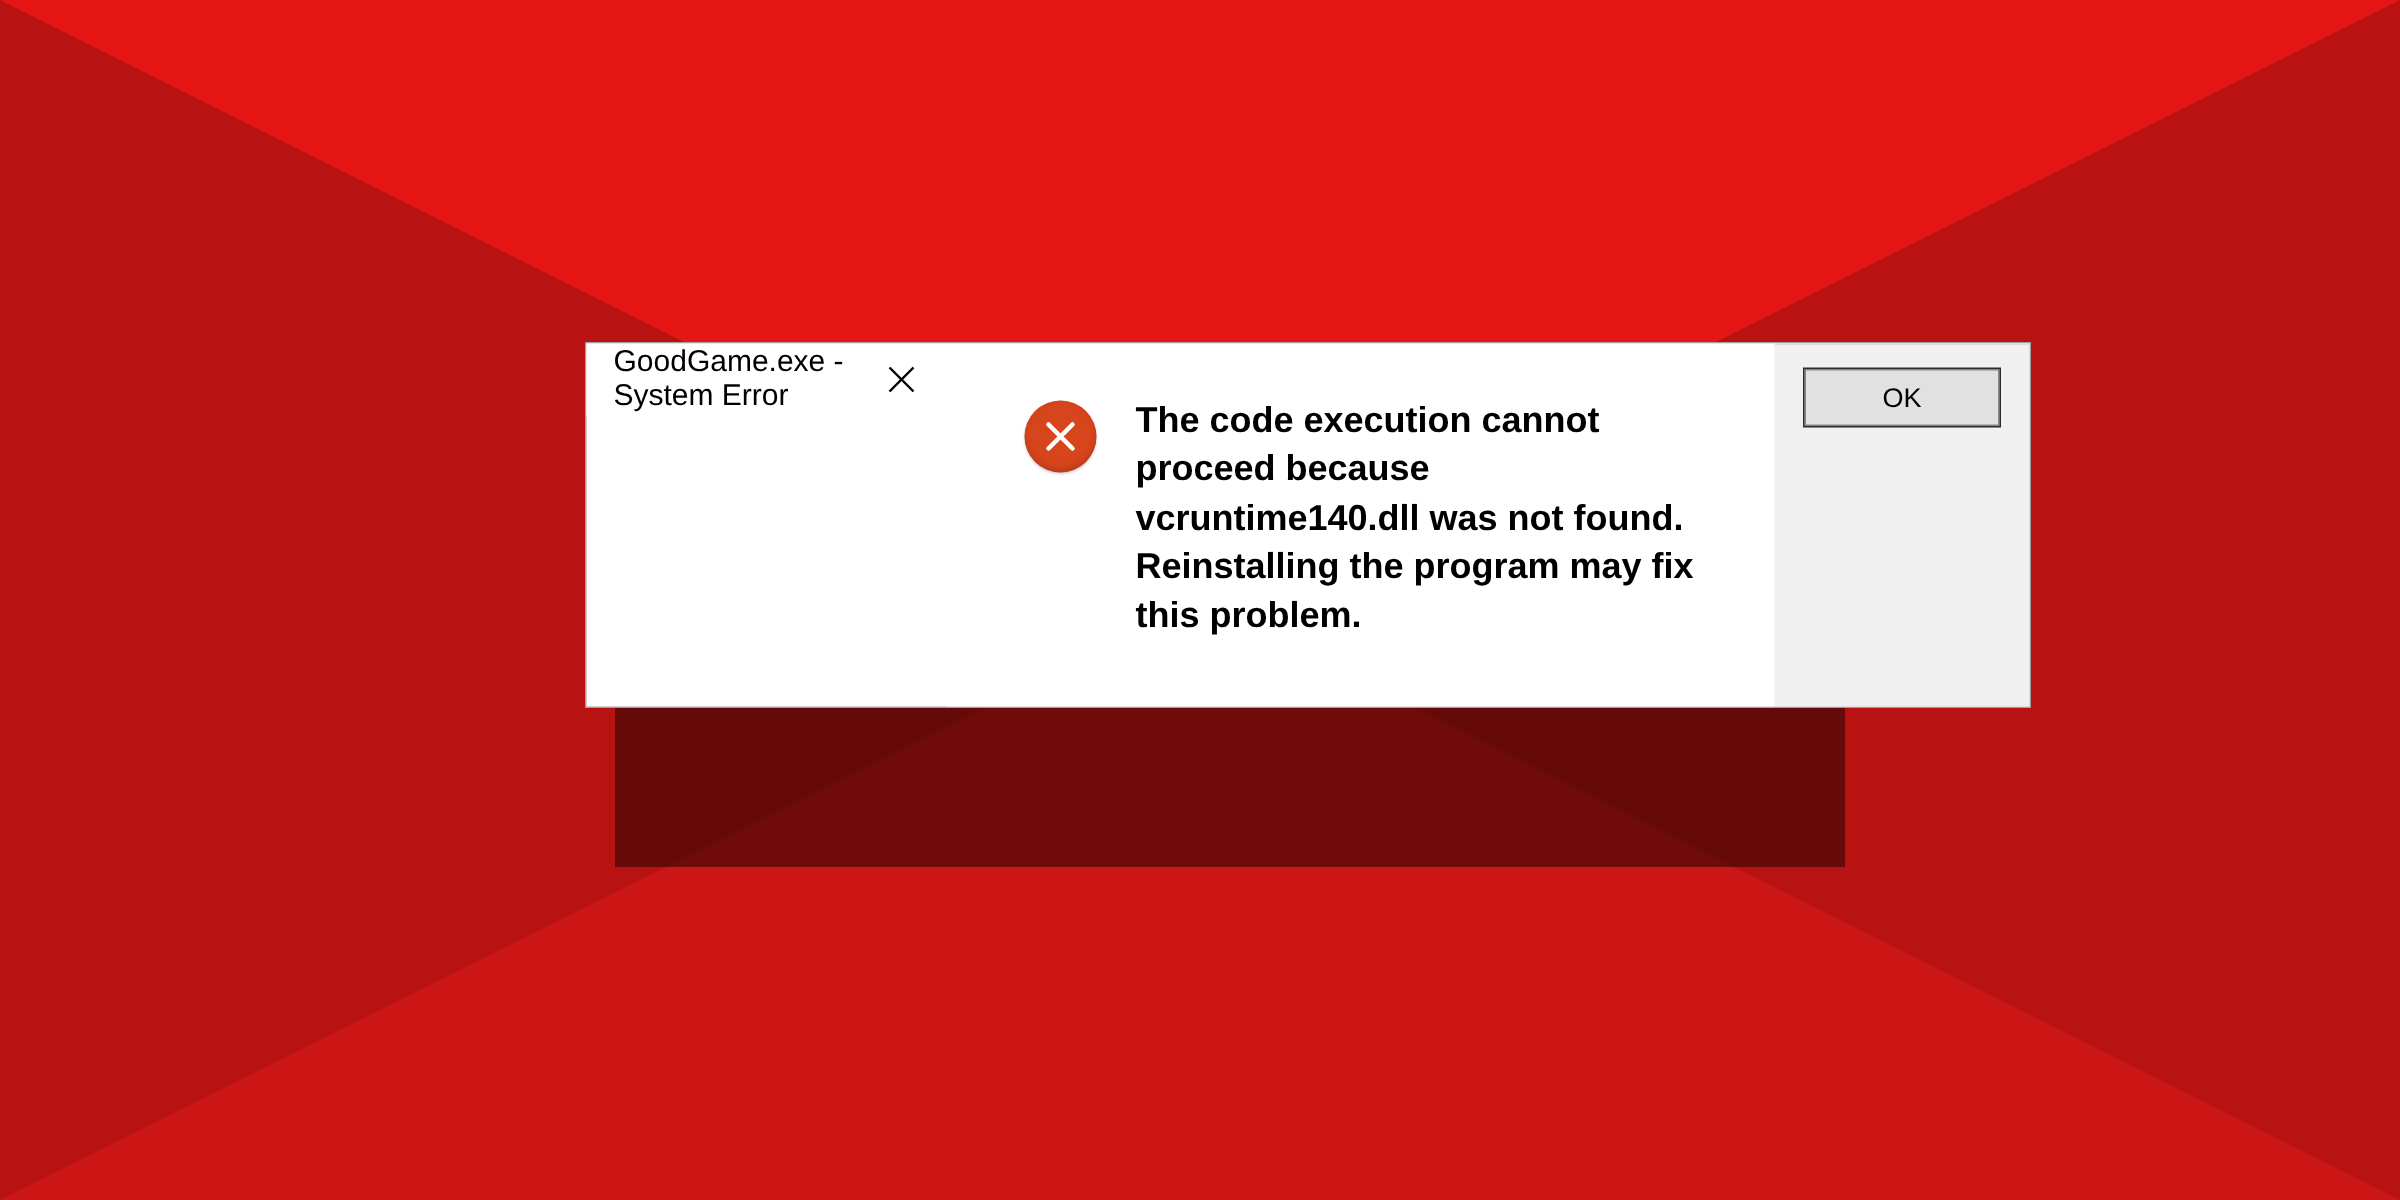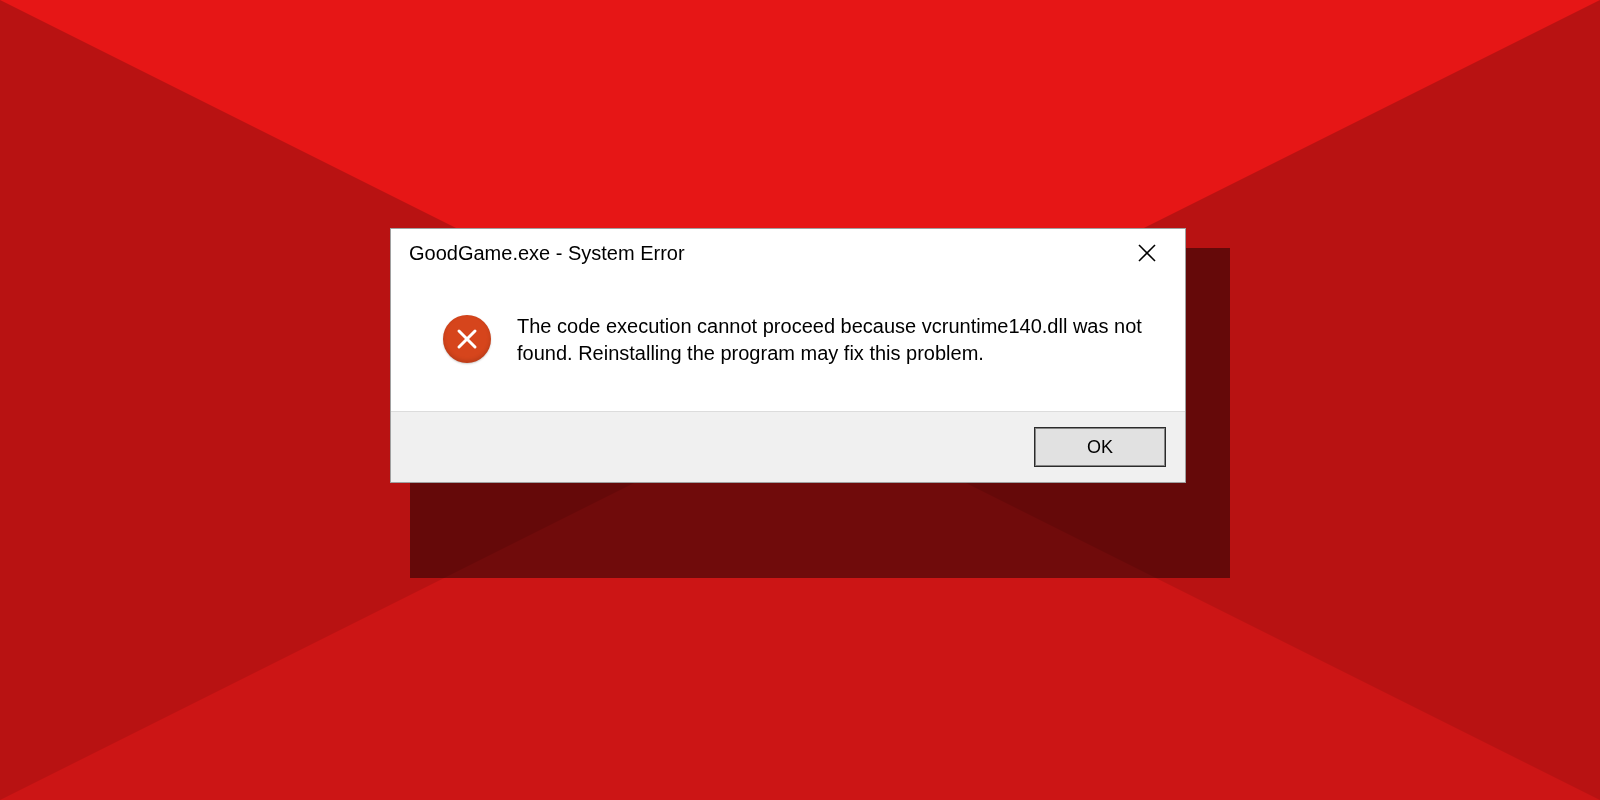--- a/index.html
+++ b/index.html
@@ -25,25 +25,25 @@
       left: 410px;
       top: 248px;
       width: 820px;
       height: 330px;
       background: rgba(0,0,0,0.45);
     }
     .dialog {
       position: absolute;
       left: 390px;
       top: 228px;
-      width: 796px;
+      width: 964px;
       background: #ffffff;
       border: 1px solid #a0a0a0;
       display: flex;
-      flex-direction: column;
+      flex-direction: row;
     }
     .titlebar {
       height: 48px;
       display: flex;
       align-items: center;
       justify-content: space-between;
       padding: 0 16px 0 18px;
       background: #ffffff;
     }
     .titlebar-title {
@@ -81,25 +81,26 @@
       display: flex;
       align-items: center;
       justify-content: center;
       box-shadow: inset 0 -2px 4px rgba(0,0,0,0.15), 0 1px 2px rgba(0,0,0,0.2);
     }
     .error-icon svg {
       width: 22px;
       height: 22px;
     }
     .message-text {
-      font-size: 20px;
+      font-size: 24px;
       color: #000;
       line-height: 1.35;
       max-width: 640px;
       padding-top: 0px;
+      font-weight: bold;
     }
     .footer-area {
       background: #f0f0f0;
       border-top: 1px solid #dcdcdc;
       padding: 16px 20px;
       display: flex;
       justify-content: flex-end;
     }
     .ok-button {
       min-width: 130px;

